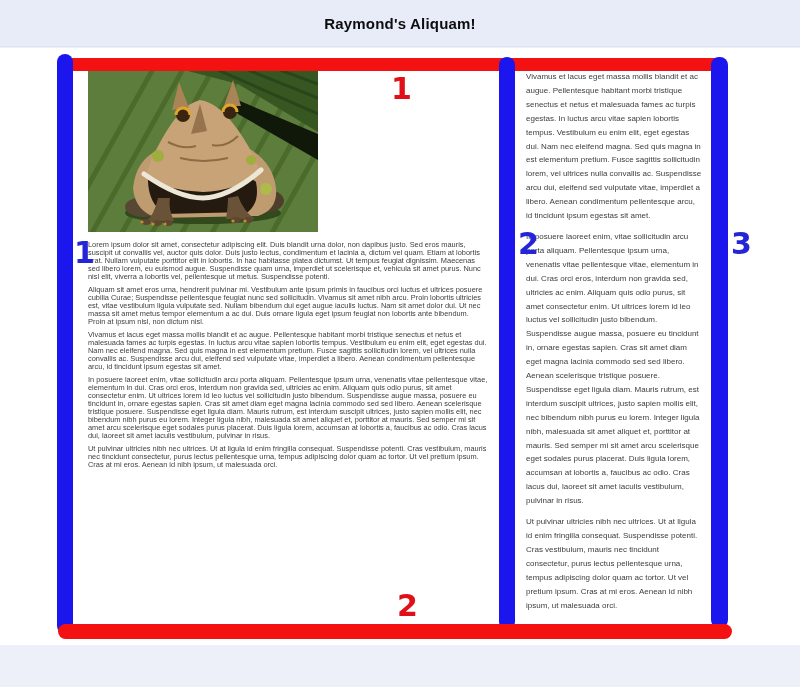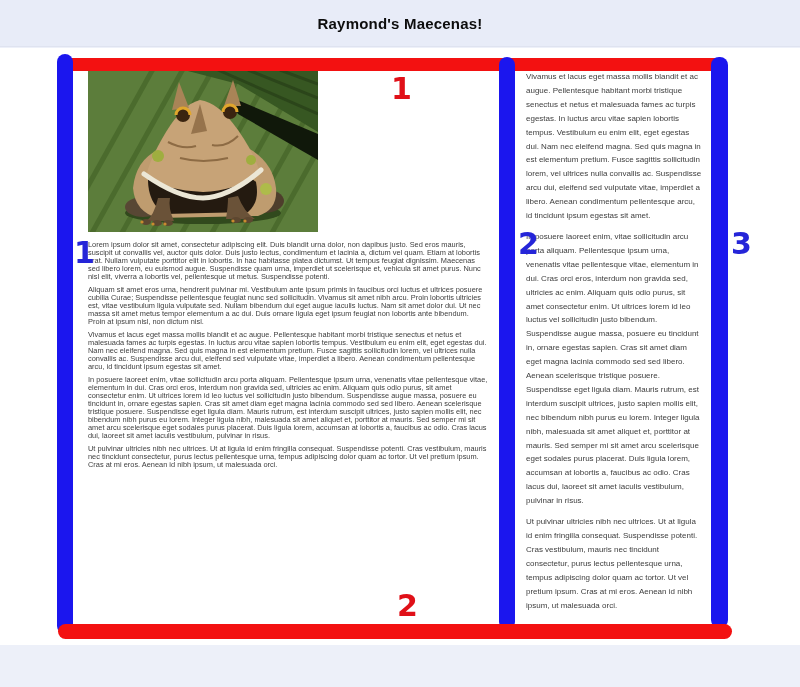--- a/index.html
+++ b/index.html
@@ -51,21 +51,21 @@
   #num-blue-2{left:518px;top:229px;}
   #num-red-2{left:397px;top:591px;}
   #num-blue-3{left:731px;top:229px;}
 </style>
 </head>
 <body>
 
 <div>
 
   <header class="site-header">
-    <h1>Raymond's Maecenas!</h1>
+    <h1>Raymond's Aliquam!</h1>
   </header>
 
   <div class="content">
 
     <div class="main-col">
       <svg class="frog" viewBox="0 0 230 162" xmlns="http://www.w3.org/2000/svg" role="img" aria-label="horned frog on leaves">
         <rect width="230" height="162" fill="#5c7d3b"></rect>
         <g stroke="#4b6b2d" stroke-width="5">
           <line x1="-30" y1="170" x2="70" y2="-10"></line>
           <line x1="0" y1="170" x2="100" y2="-10"></line>

